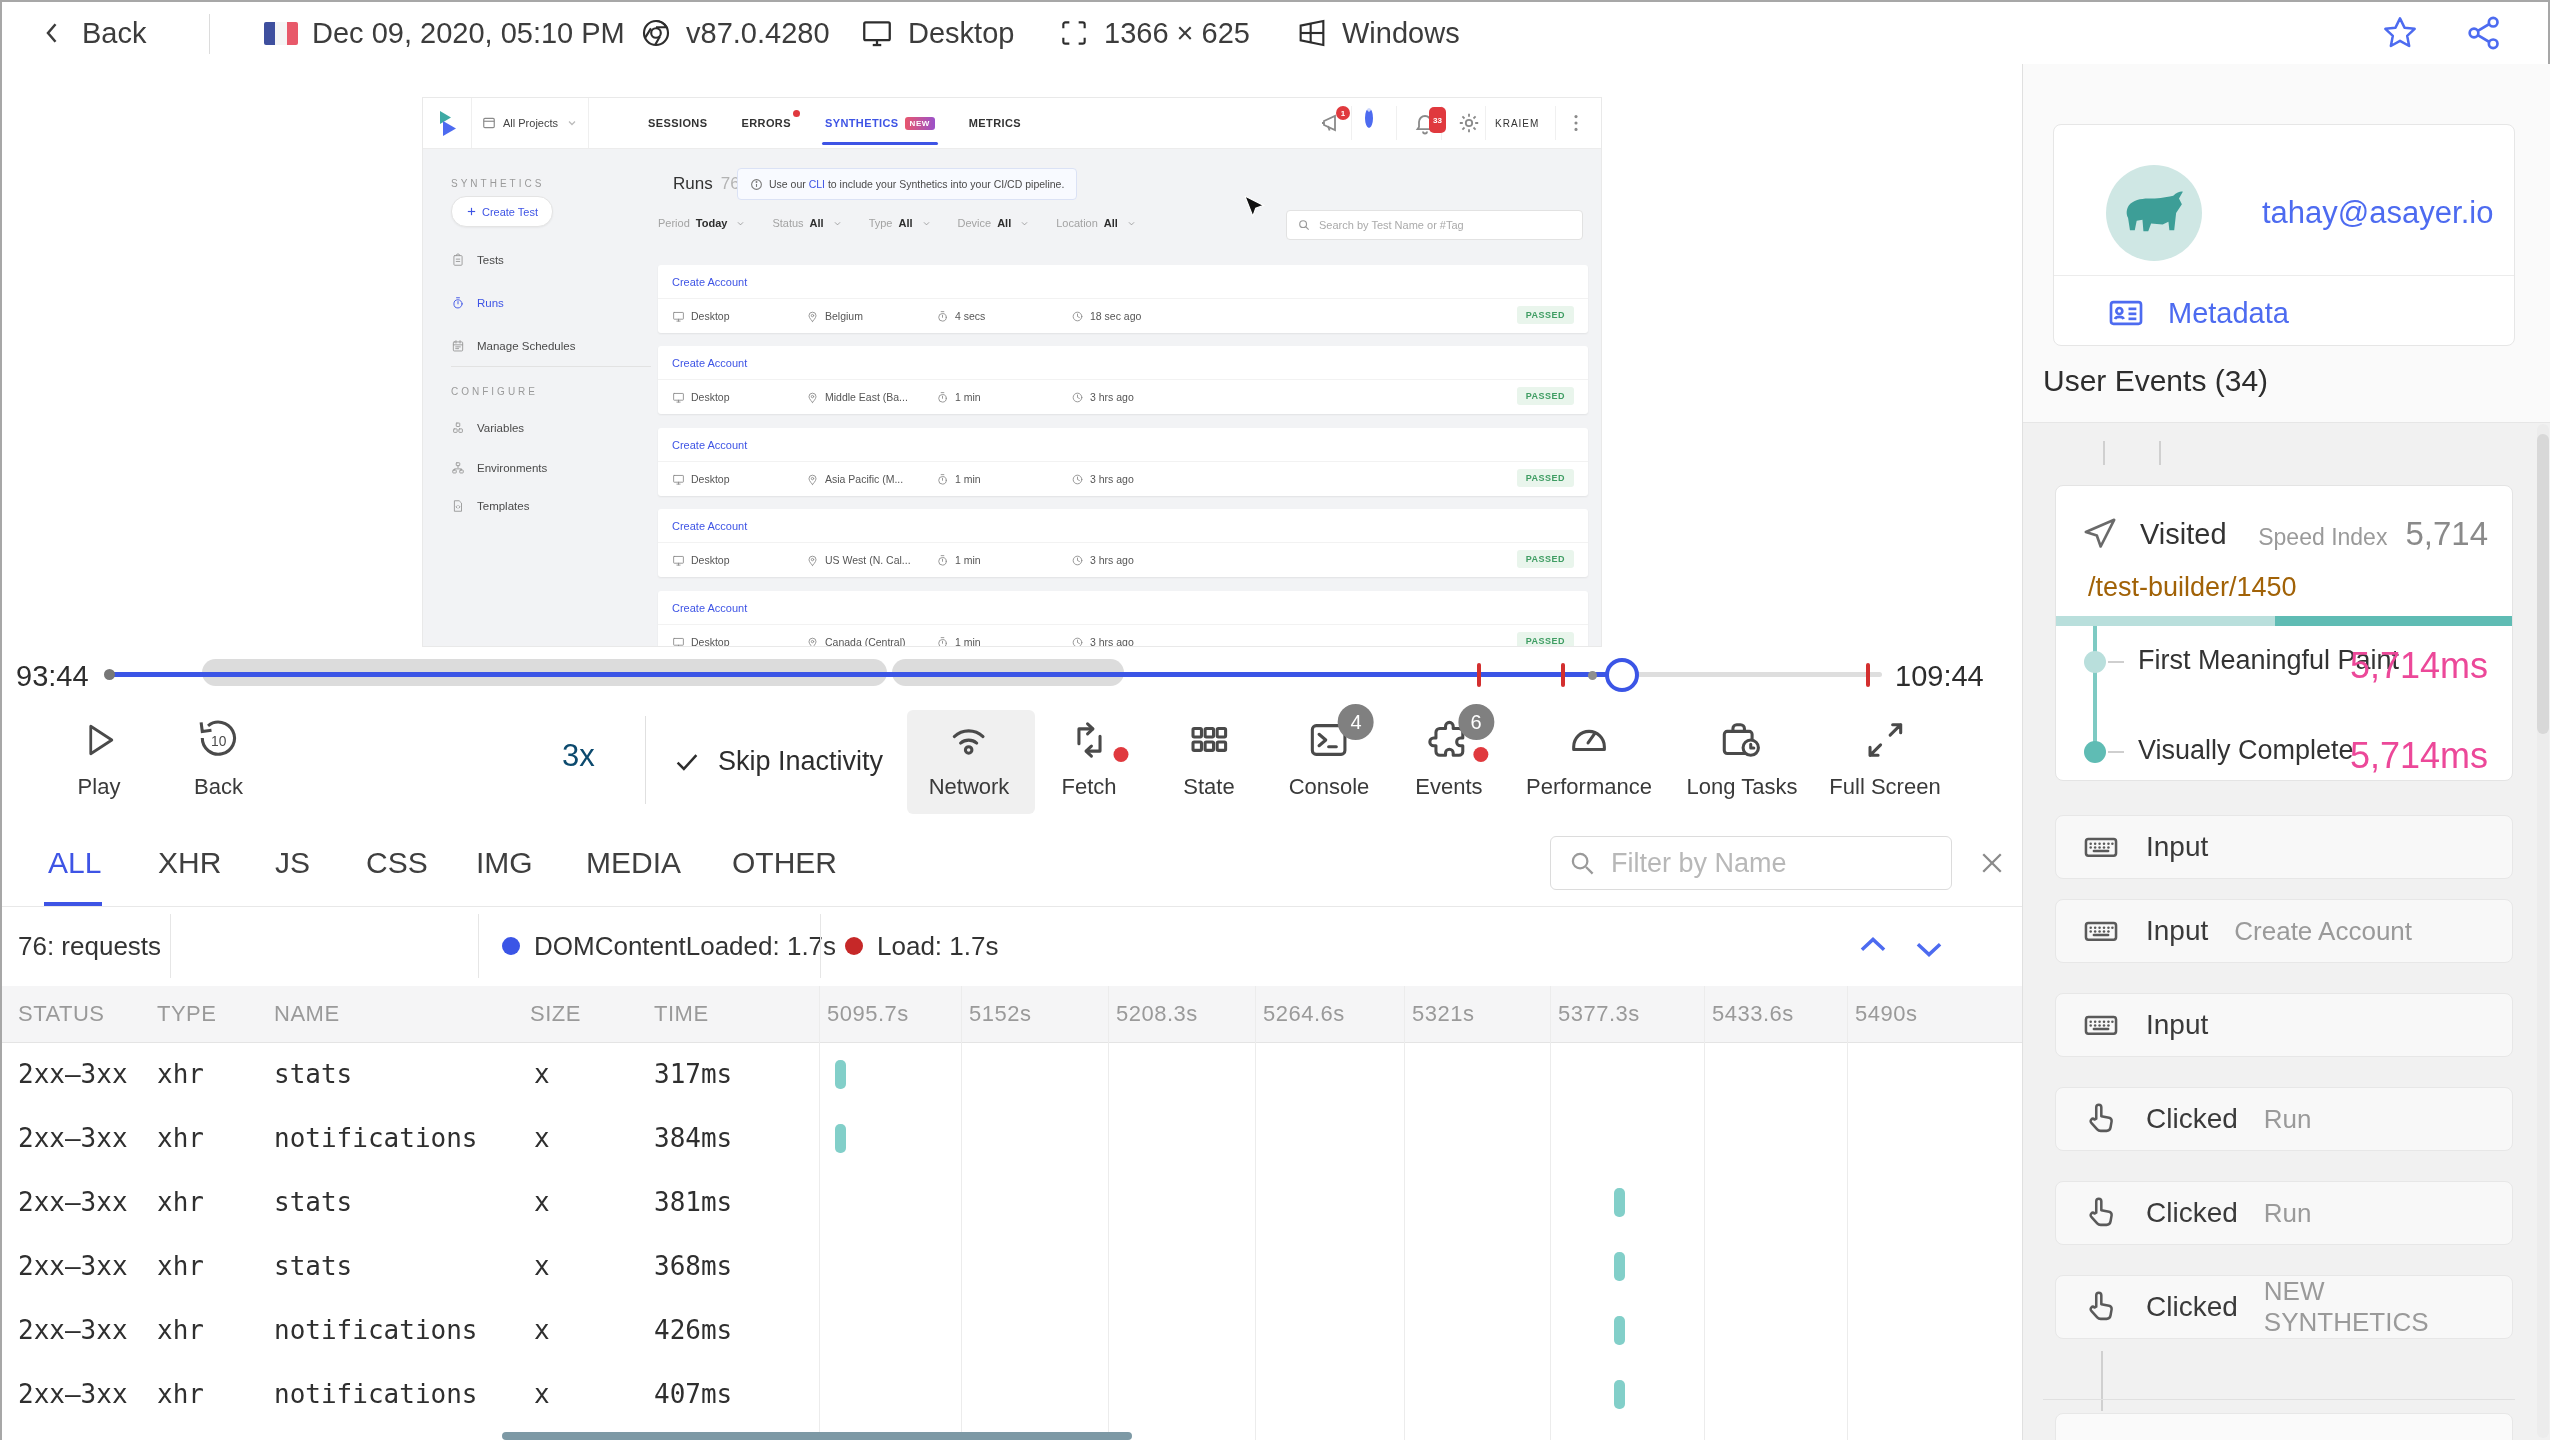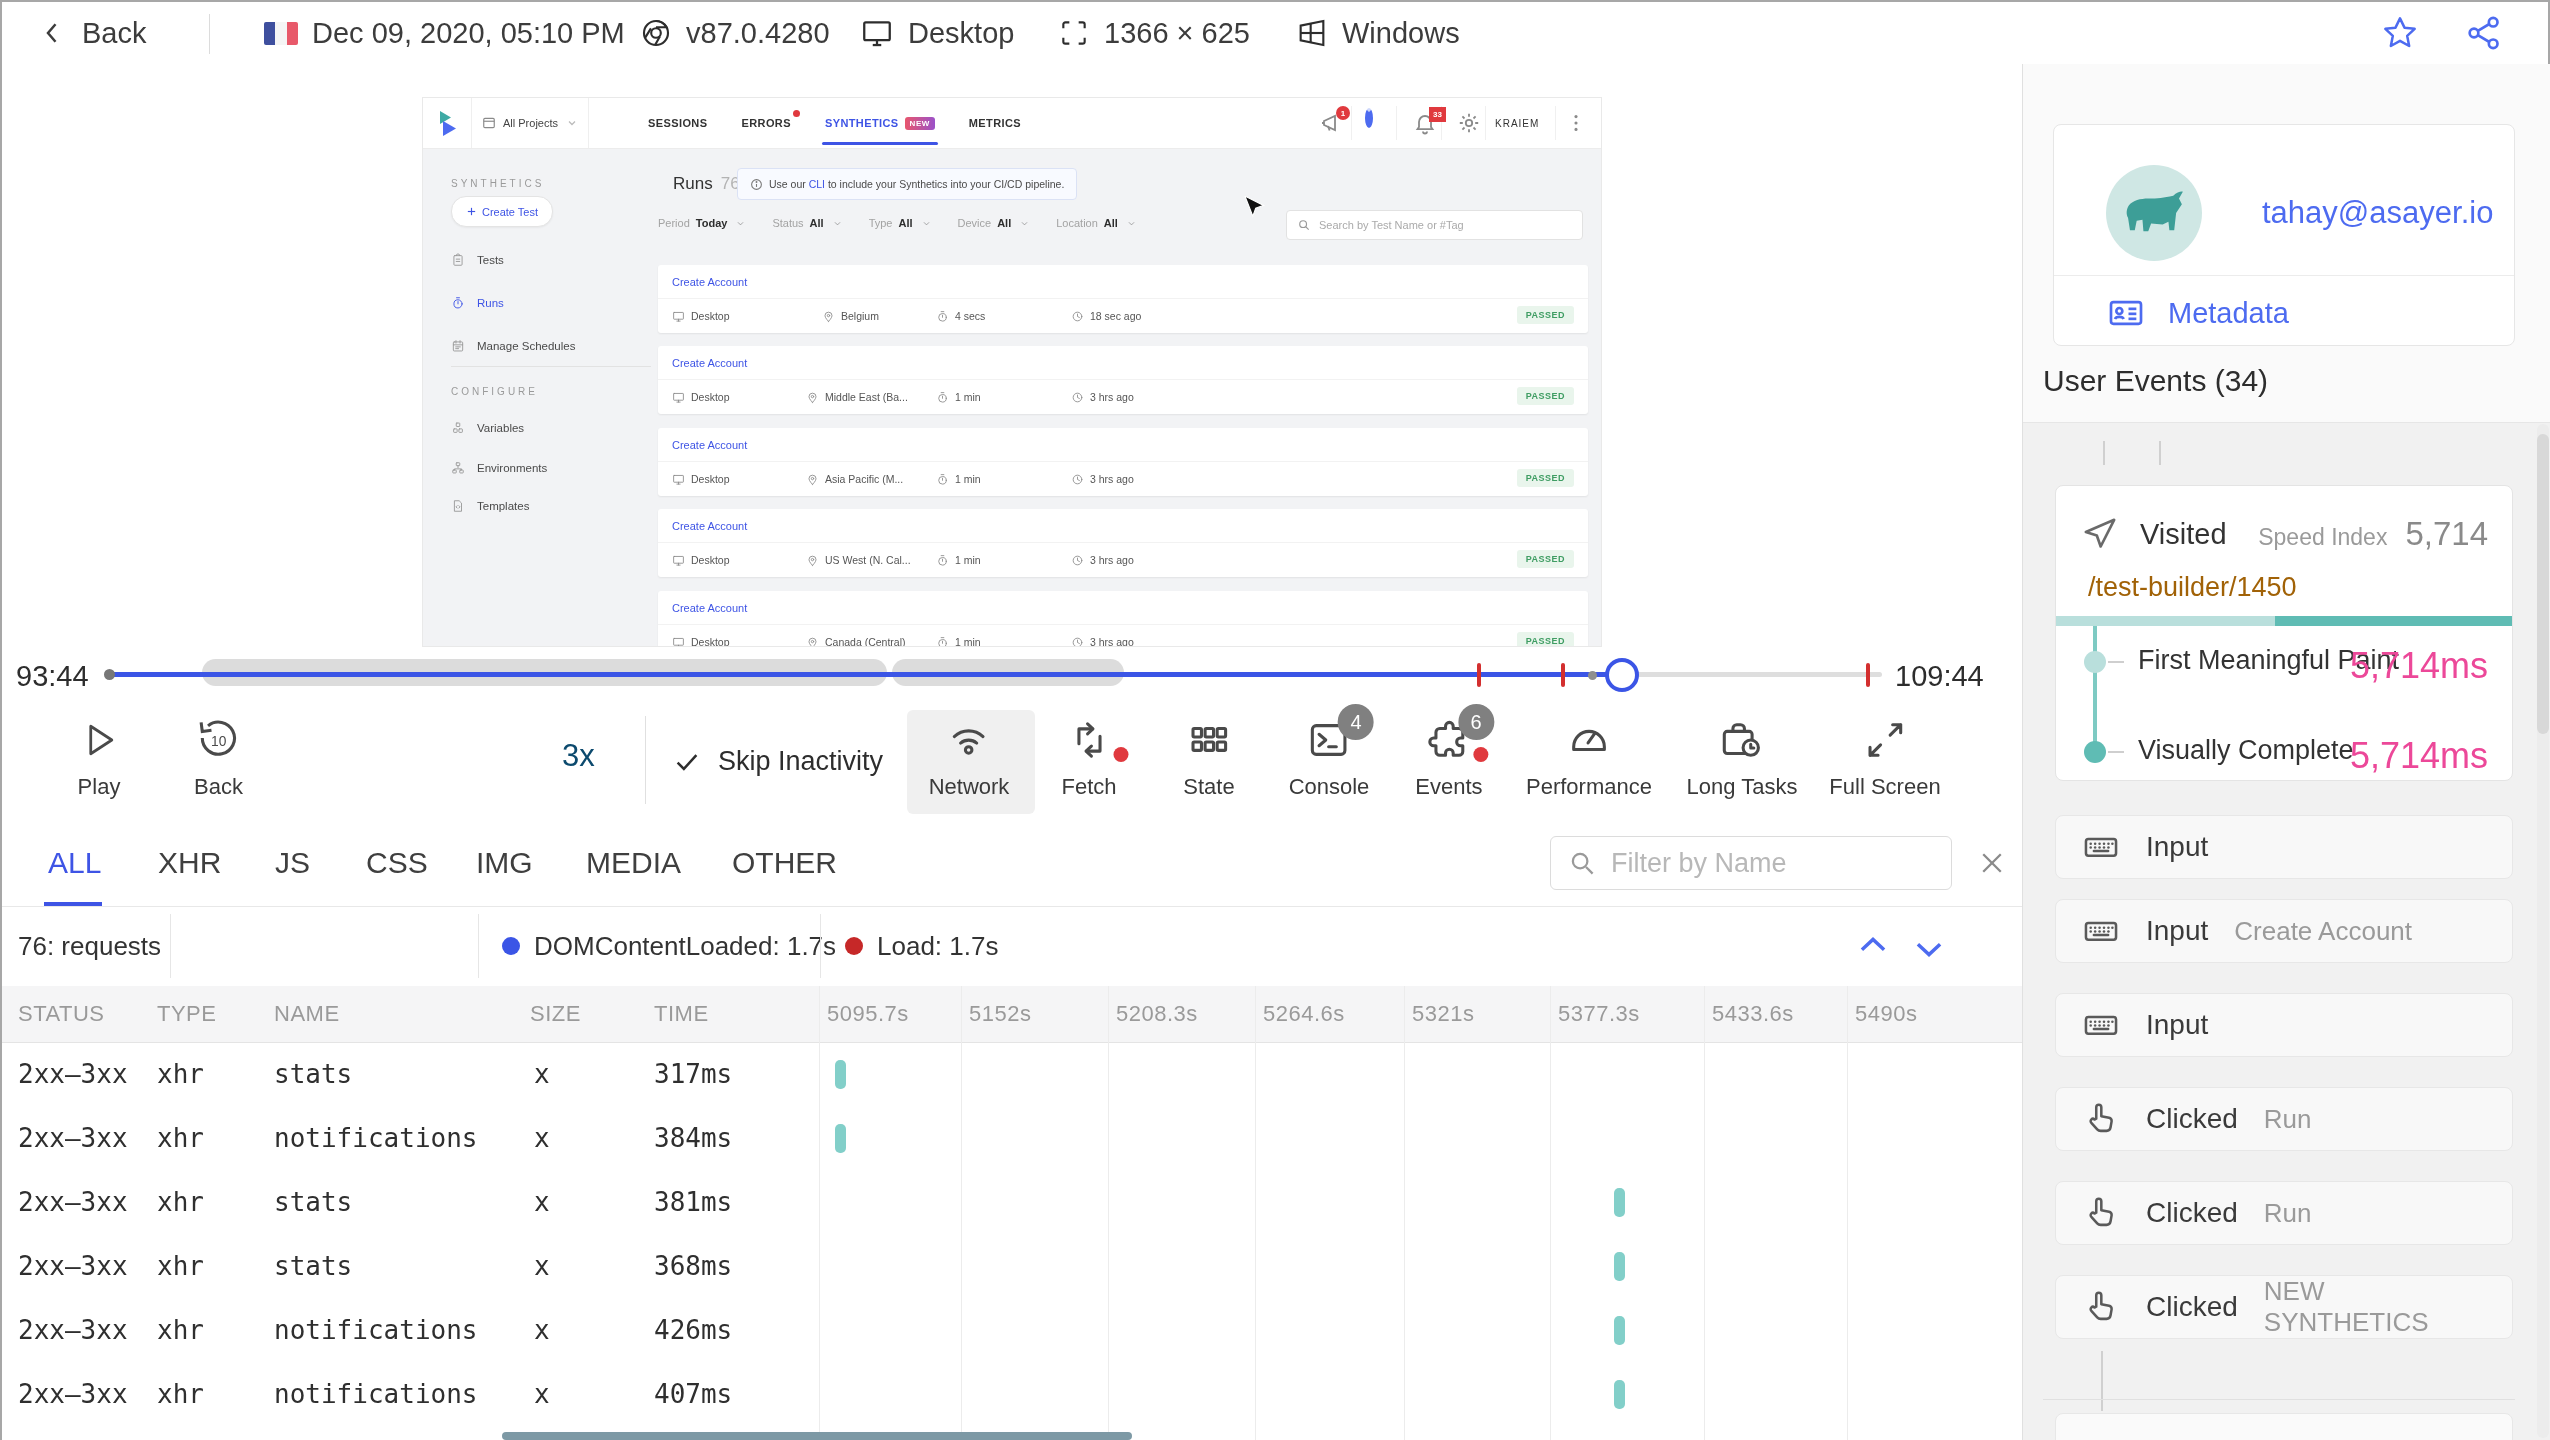--- a/index.html
+++ b/index.html
@@ -268,21 +268,21 @@
                 <path d="M9 15l1.6 4.5"></path>
               </svg>
             <span class="mini-badge" style="width:14px;height:14px;right:-7px;top:-5px;">1</span>
           </span>
           <span class="nav-ic" style="left:942px;top:14px;"><span class="spinner"></span></span>
           <span class="nav-ic" style="left:990px">
             <svg width="24" height="24" viewBox="0 0 24 24" fill="none" stroke="#8a8a8a" stroke-width="1.8">
                 <path d="M6 16v-5a6 6 0 0 1 12 0v5l1.5 2.2h-15z"></path>
                 <path d="M10 20.5a2 2 0 0 0 4 0"></path>
               </svg>
-            <span class="mini-badge" style="width:17px;height:15px;right:-9px;top:-4px;border-radius:0;">33</span>
+            <span class="mini-badge" style="width:17px;height:26px;right:-9px;top:-4px;border-radius:5px;">33</span>
           </span>
           <span class="nav-ic" style="left:1034px">
             <svg width="24" height="24" viewBox="0 0 24 24" fill="none" stroke="#8a8a8a" stroke-width="1.8">
                 <circle cx="12" cy="12" r="3.2"></circle>
                 <path d="M12 2.8v3M12 18.2v3M2.8 12h3M18.2 12h3M5.4 5.4l2.1 2.1M16.5 16.5l2.1 2.1M18.6 5.4l-2.1 2.1M7.5 16.5l-2.1 2.1"></path>
               </svg>
           </span>
           <span class="kraiem" style="left:1072px">KRAIEM</span>
           <span class="nav-ic" style="left:1142px">
             <svg width="22" height="24" viewBox="0 0 24 24" fill="#8a8a8a">
@@ -453,21 +453,21 @@
               <div class="run-cell" style="left: 14px;">
                 <span style="color: rgb(138, 138, 138);">
                   <svg width="13" height="13" viewBox="0 0 24 24" fill="none" stroke="currentColor" stroke-width="1.6" stroke-linecap="round" stroke-linejoin="round">
                     <rect x="3" y="4.5" width="18" height="12.5" rx="1"></rect>
                     <line x1="9" y1="20.5" x2="15" y2="20.5"></line>
                     <line x1="12" y1="17" x2="12" y2="20.5"></line>
                   </svg>
                 </span>
                 <span>Desktop</span>
               </div>
-              <div class="run-cell" style="left: 164px; text-align: center;">
+              <div class="run-cell" style="left: 148px; text-align: center;">
                 <span style="color: rgb(138, 138, 138);">
                   <svg width="13" height="13" viewBox="0 0 24 24" fill="none" stroke="currentColor" stroke-width="1.6" stroke-linecap="round" stroke-linejoin="round">
                     <path d="M12 21s-6.5-6.2-6.5-10.5a6.5 6.5 0 0 1 13 0C18.5 14.8 12 21 12 21z"></path>
                     <circle cx="12" cy="10.3" r="2.2"></circle>
                   </svg>
                 </span>
                 <span>Belgium</span>
               </div>
               <div class="run-cell" style="left: 278px;">
                 <span style="color: rgb(138, 138, 138);">

